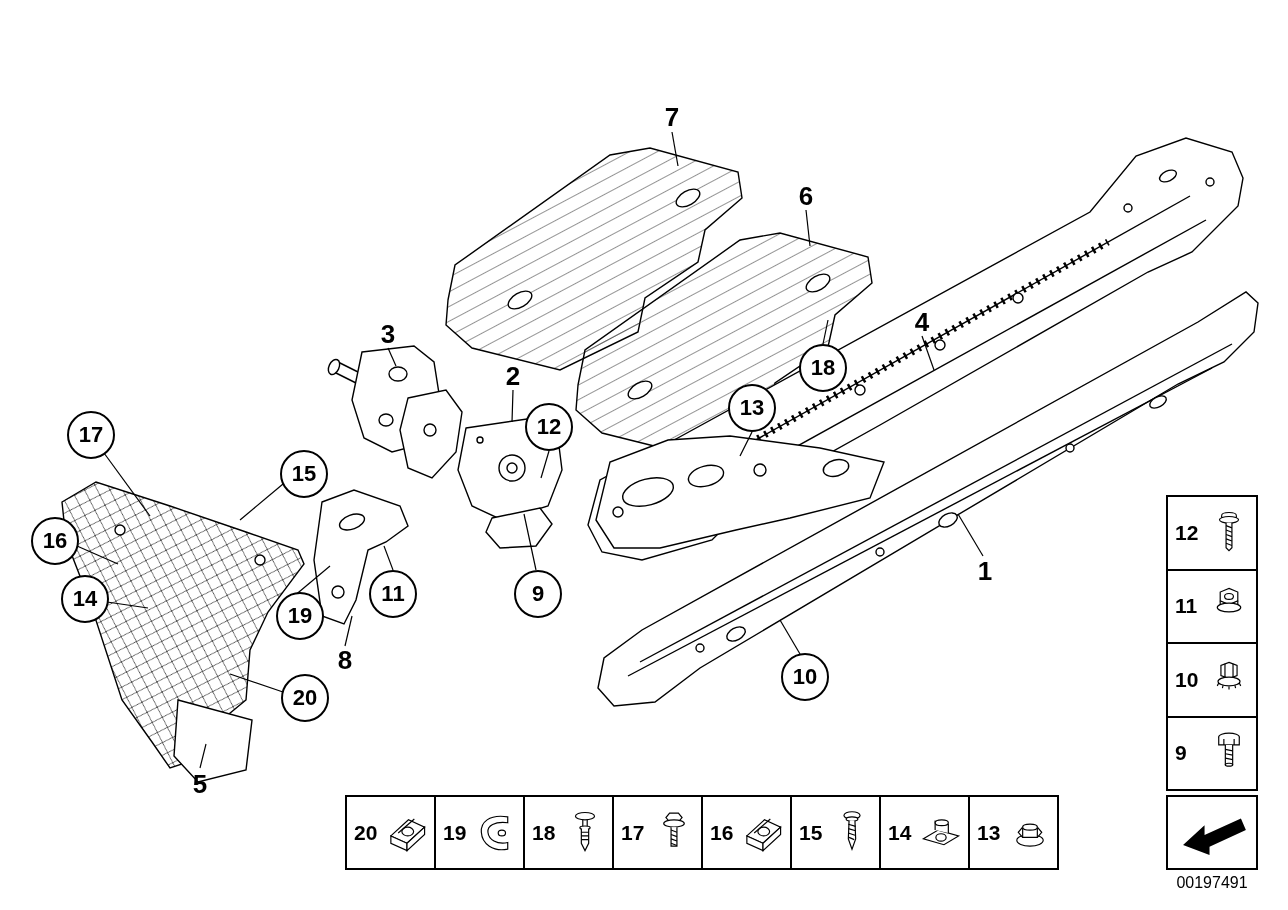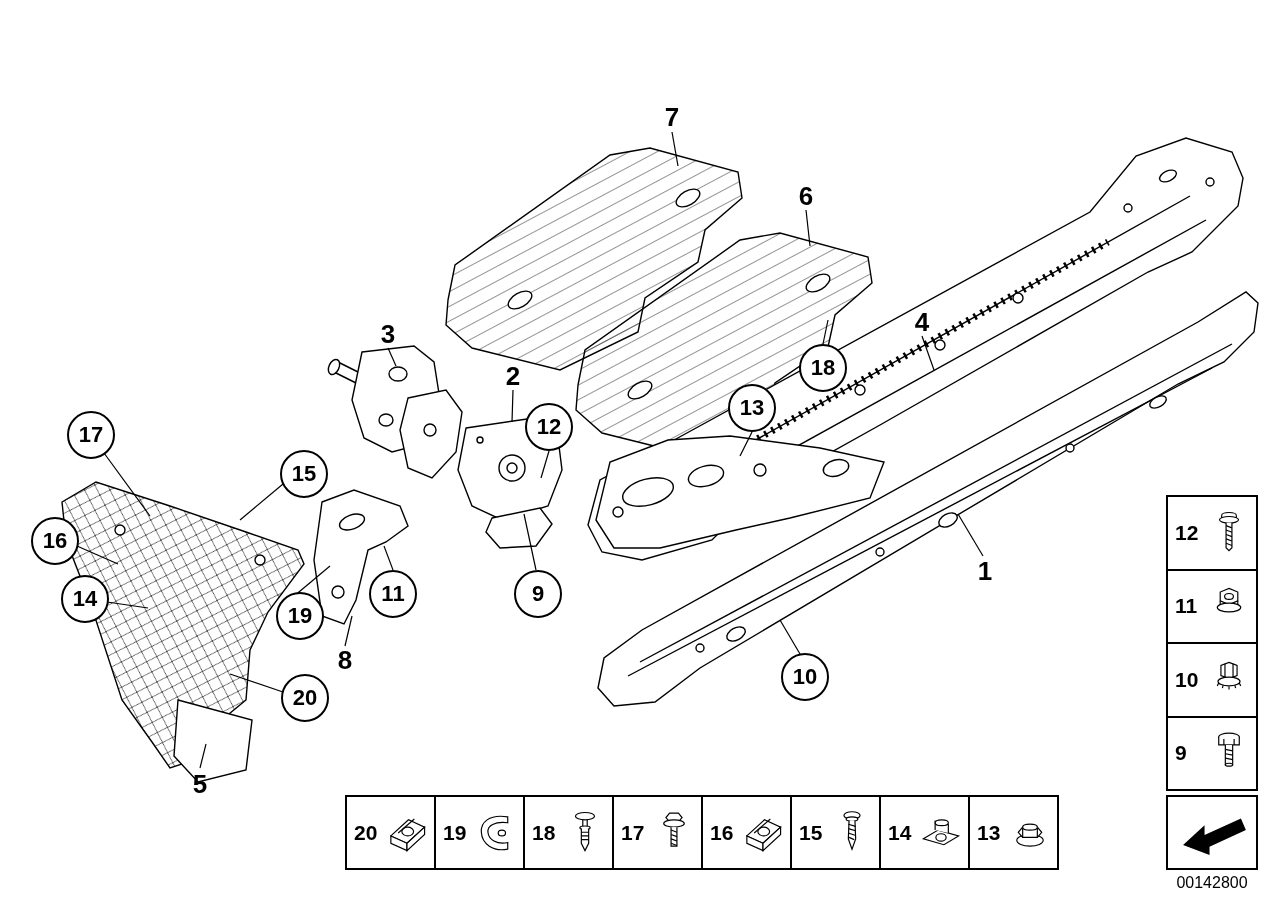--- a/index.html
+++ b/index.html
@@ -333,14 +333,14 @@
         </span>
       </div>
     </div>
 
   <div id="arrow-box">
     <svg width="78" height="62" viewBox="0 0 94 75">
       <path d="M12,52 L38,28 L38,40 L82,20 L88,34 L44,54 L44,64 Z" fill="#000"></path>
     </svg>
   </div>
 
-  <div id="part-number">00142800</div>
+  <div id="part-number">00197491</div>
 </div>
 
 </body></html>

